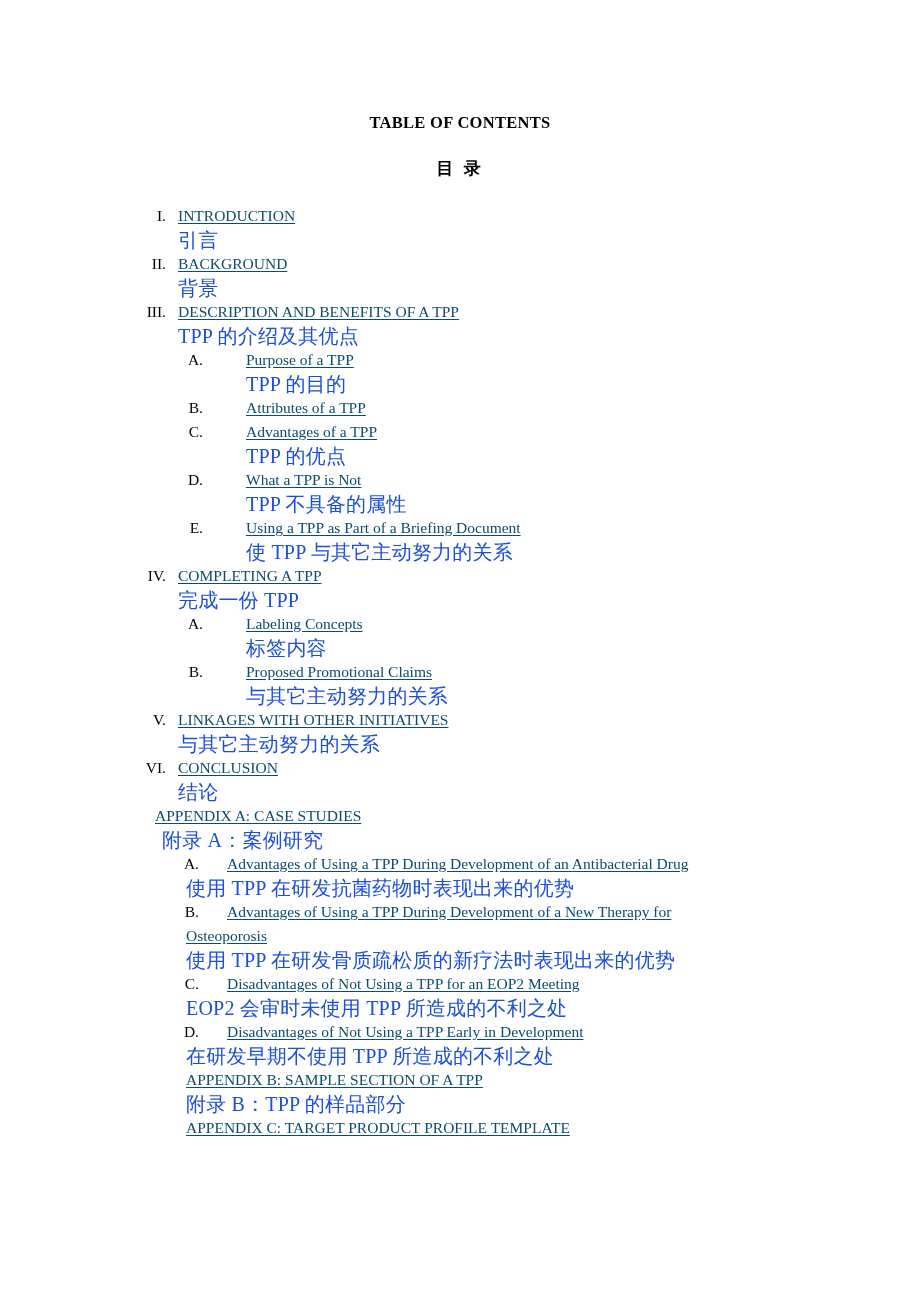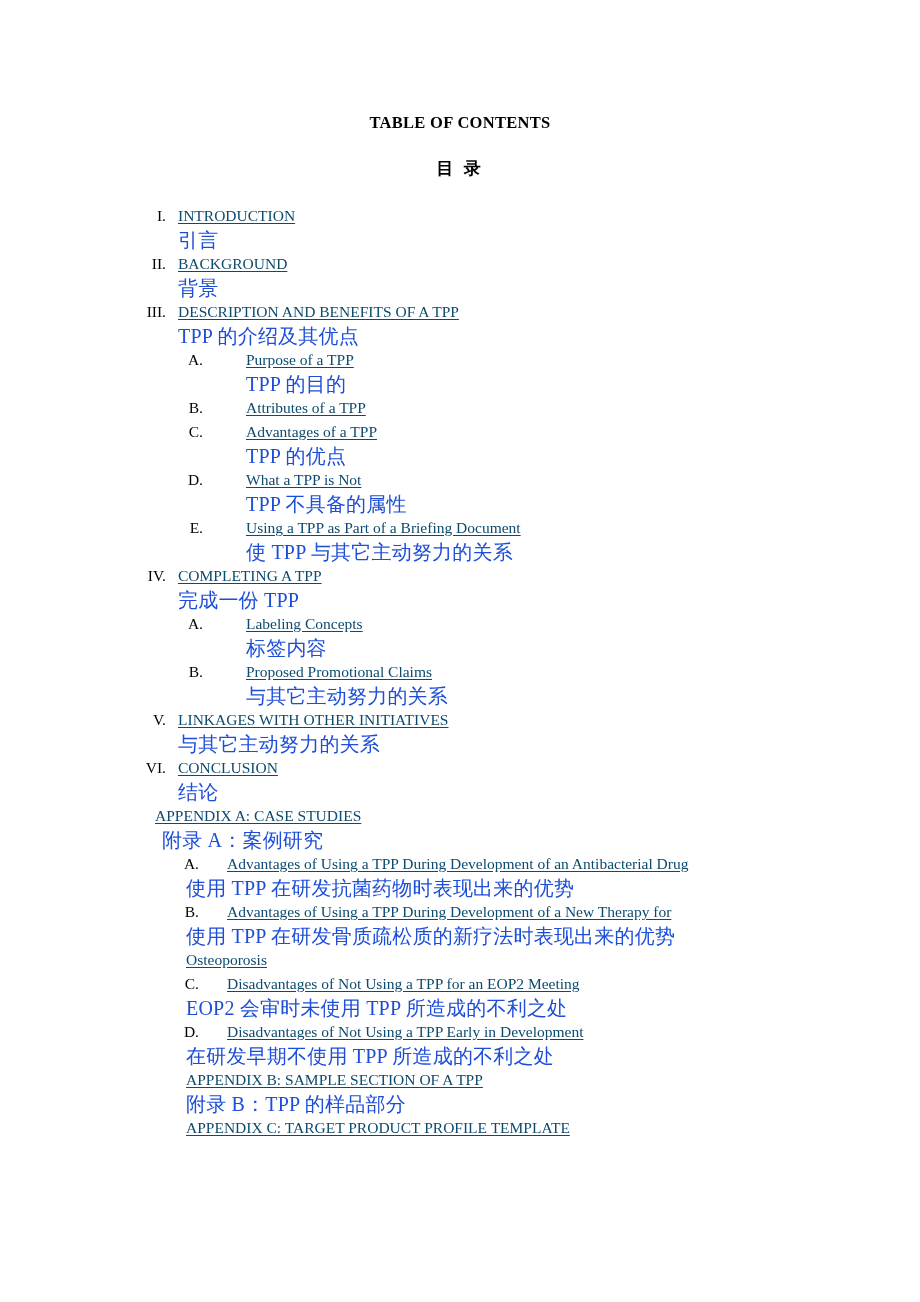--- a/index.html
+++ b/index.html
@@ -234,24 +234,24 @@
     </div>
     <div class="row">
       <span class="txt x186 cn">使用 TPP 在研发抗菌药物时表现出来的优势</span>
     </div>
 
     <div class="row">
       <span class="marker lvl2b">B.</span>
       <span class="txt x227 link">Advantages of Using a TPP During Development of a New Therapy for </span>
     </div>
     <div class="row">
+      <span class="txt x186 link">Osteoporosis</span>
+    </div>
+    <div class="row">
       <span class="txt x186 cn">使用 TPP 在研发骨质疏松质的新疗法时表现出来的优势</span>
-    </div>
-    <div class="row">
-      <span class="txt x186 link">Osteoporosis</span>
     </div>
 
     <div class="row">
       <span class="marker lvl2b">C.</span>
       <span class="txt x227 link">Disadvantages of Not Using a TPP for an EOP2 Meeting</span>
     </div>
     <div class="row">
       <span class="txt x186 cn">EOP2 会审时未使用 TPP 所造成的不利之处</span>
     </div>
 

